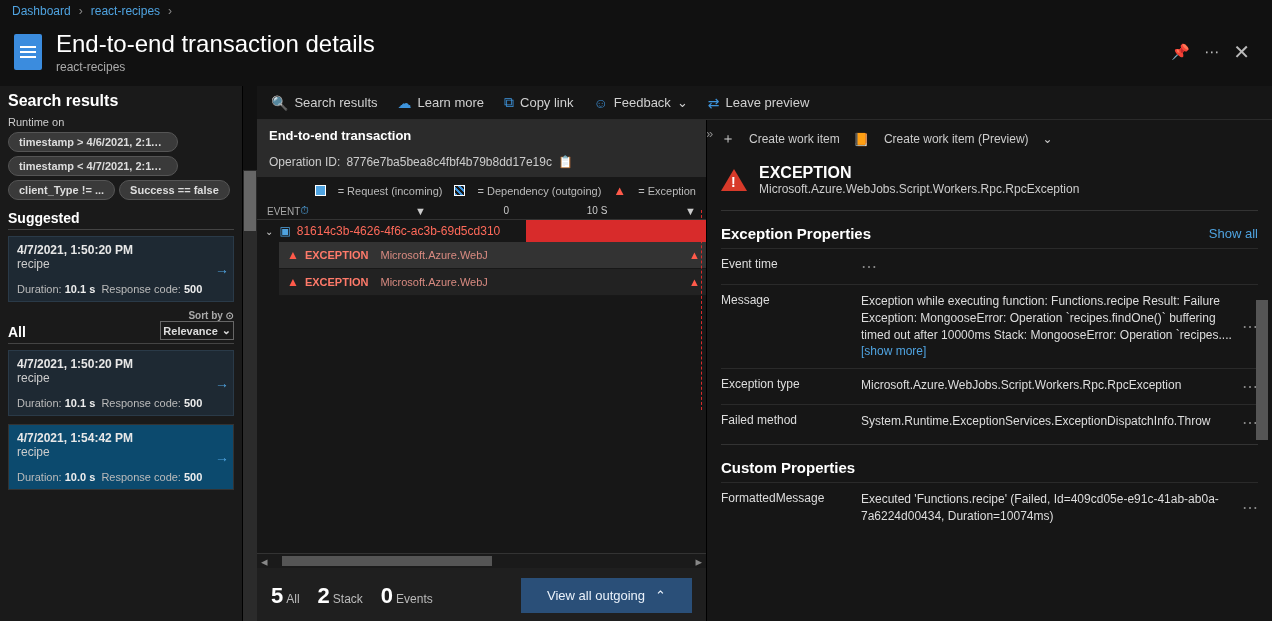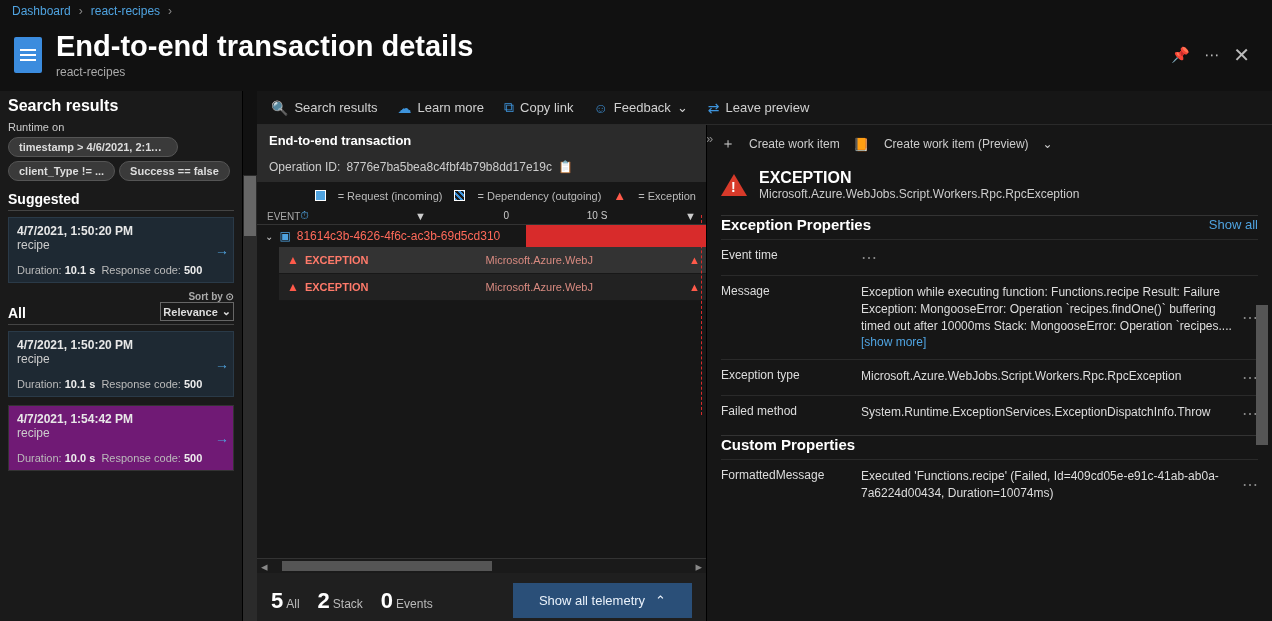--- a/index.html
+++ b/index.html
@@ -37,21 +37,21 @@
       background: #3b8cde;
       border-radius: 2px;
       display: flex;
       flex-direction: column;
       justify-content: center;
       align-items: center;
       gap: 3px;
     }
     .doc-icon div { width: 16px; height: 2px; background: #fff; }
     .header-title-block { flex: 1; }
-    .header-title { font-size: 29px; font-weight: 700; color: #fff; }
+    .header-title { font-size: 24px; font-weight: 400; color: #fff; }
     .header-sub { font-size: 12px; color: #aaa; margin-top: 2px; }
     .pin-icon, .dots-icon, .close-x {
       color: #bbb;
       cursor: pointer;
       font-size: 15px;
     }
     .close-x { font-size: 20px; margin-left: auto; padding-right: 8px; }
 
     .main-area {
       display: flex;
@@ -98,21 +98,21 @@
       display: flex; gap: 4px; align-items: center;
     }
     .sort-lbl { font-size: 10px; color: #aaa; display:block; text-align:right; }
     .result-card {
       background: #1e2933;
       border: 1px solid #2a3a48;
       padding: 6px 8px;
       margin-bottom: 8px;
       position: relative;
     }
-    .result-card.dark { background: #701a75; border-color: #333; }
+    .result-card.dark { background: #0c4a6e; border-color: #333; }
     .result-ts { font-size: 12px; font-weight: 600; color: #e8e8e8; }
     .result-name { font-size: 12px; color: #ccc; }
     .result-meta { font-size: 11px; color: #bbb; margin-top: 12px; }
     .result-meta b { color: #eee; font-weight: 600; }
     .result-card .arrow {
       position: absolute; right: 4px; top: 50%; transform: translateY(-50%);
       color: #4fa3e0; font-size: 14px;
     }
 
     .left-scroll {
@@ -200,21 +200,21 @@
     .op-row.main .chev { color: #ccc; font-size: 10px;}
     .op-row.main .cube { color:#4fa3e0; font-size:12px;}
     .op-row.exc {
       background: #222; margin-left: 22px;
       border-bottom: 1px solid #181818;
       padding: 6px 8px;
     }
     .op-row.exc.sel { background: #333; }
     .op-row.exc .tri { color: #ff5a4a; font-size: 12px; }
     .op-row.exc .etxt { color: #ff7a6a; font-weight: 600; font-size: 11px;}
-    .op-row.exc .edet { color: #d88a80; font-size: 11px; margin-left: 6px; overflow:hidden; white-space:nowrap; text-overflow:ellipsis; flex:1;text-align:center;}
+    .op-row.exc .edet { color: #d88a80; font-size: 11px; margin-left: 6px; overflow:hidden; white-space:nowrap; text-overflow:ellipsis; flex:1;}
     .op-row.exc .tri-end { position:absolute; right:6px; color:#ff5a4a; font-size:11px;}
     .dashed-line {
       position: absolute; right: 4px; top: 90px; height: 200px;
       border-left: 1px dashed #d82b2b;
     }
 
     .center-footer {
       margin-top: auto;
       background: #1f1f1f;
       border-top: 1px solid #333;
@@ -262,21 +262,21 @@
       position: relative;
     }
     .big-tri::after {
       content: "!"; position:absolute; left:-3px; top:5px;
       color:#fff; font-weight:bold; font-size:14px;
     }
     .exc-banner .etitle { font-size: 16px; font-weight: 700; color:#fff;}
     .exc-banner .etype { font-size: 12px; color: #ccc;}
     .prop-section {
       border-top: 1px solid #333;
-      padding: 0 0 4px;
+      padding: 14px 0 4px;
     }
     .prop-section .head {
       display: flex; justify-content: space-between; align-items: center;
       margin-bottom: 6px;
     }
     .prop-section .head h4 { font-size: 15px; font-weight:600; color:#fff;}
     .show-all { color: #4fa3e0; font-size: 13px; }
     .prop-row {
       display: flex; border-top: 1px solid #2a2a2a;
       padding: 8px 0; font-size: 12px;
@@ -318,20 +318,21 @@
   <span class="close-x">✕</span>
 </div>
 
 <div class="main-area">
 
   <div class="left-panel">
     <h3>Search results</h3>
     <div class="filtered-label">Runtime on</div>
     <div class="chip-row">
       <span class="chip">timestamp &gt; 4/6/2021, 2:11:...</span>
+      <span class="chip">timestamp &lt; 4/7/2021, 2:11:...</span>
       <span class="chip">client_Type != ...</span>
       <span class="chip">Success == false</span>
     </div>
 
     <div class="section-label">
       <span>Suggested</span>
     </div>
     <div class="result-card">
       <div class="result-ts">4/7/2021, 1:50:20 PM</div>
       <div class="result-name">recipe</div>
@@ -459,21 +460,21 @@
             <div class="thumb"></div>
             <span style="color:#888; padding:0 4px; margin-left:auto;">▸</span>
           </div>
           <div class="telemetry-bar">
             <div class="counts">
               <span><span class="big">5</span><span class="sm">All</span></span>
               <span><span class="big">2</span><span class="sm">Stack</span></span>
               <span><span class="big">0</span><span class="sm">Events</span></span>
             </div>
             <div class="view-all">
-              <span>Show all telemetry</span>
+              <span>View all outgoing</span>
               <span>⌃</span>
             </div>
           </div>
         </div>
       </div>
 
       <div class="props-panel">
         <span style="position:absolute; left:-1px; top:6px; color:#888;">»</span>
         <div class="work-items">
           <span class="plus">＋</span>

